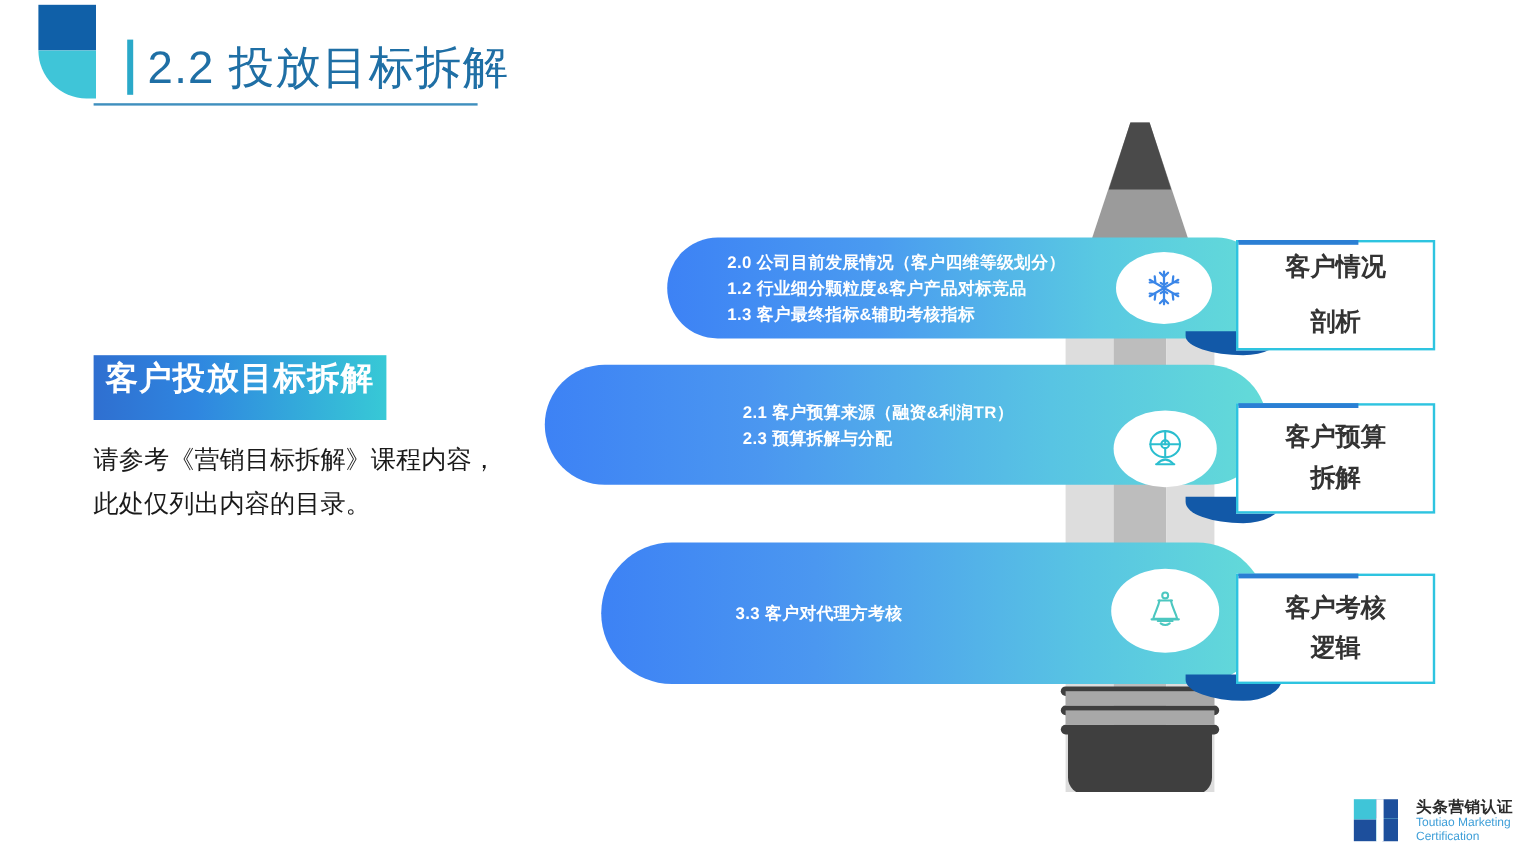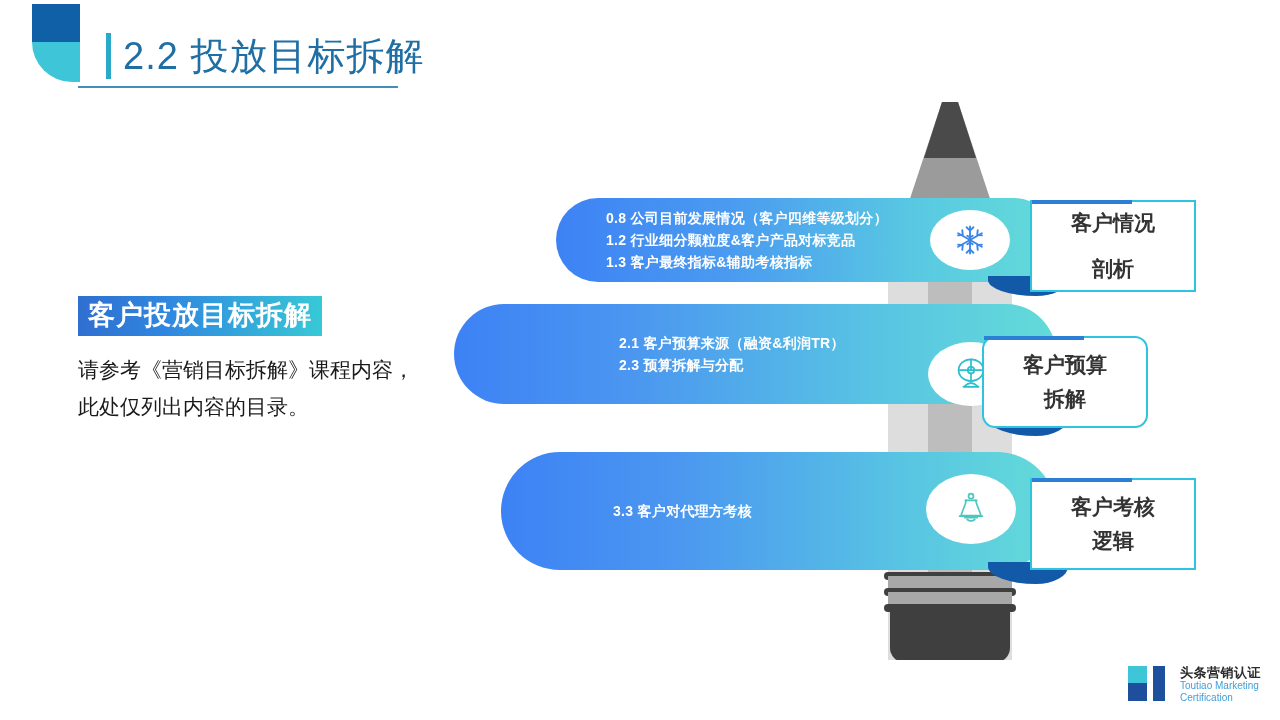--- a/index.html
+++ b/index.html
@@ -74,21 +74,21 @@
     left: 78px;
     top: 296px;
     width: 350px;
   }
   #left-heading {
     display: inline-block;
     background: linear-gradient(90deg, #2f6fd0 0%, #2f86e0 35%, #37c9d6 100%);
     color: #ffffff;
     font-size: 27px;
     font-weight: bold;
-    padding: 6px 10px 7px 10px;
+    padding: 6px 10px 21px 10px;
     letter-spacing: 1px;
     line-height: 1;
     white-space: nowrap;
   }
   #left-body {
     margin-top: 16px;
     font-size: 21px;
     color: #1a1a1a;
     line-height: 1.75;
     width: 345px;
@@ -195,21 +195,21 @@
     white-space: nowrap;
   }
   .card-topbar {
     position: absolute;
     left: 0; top: -2px;
     height: 4px;
     background: #2b7fd4;
   }
   #card-1 { left: 1030px; top: 200px; width: 162px; height: 88px; gap: 12px; }
   #card-1 .card-topbar { width: 100px; }
-  #card-2 { left: 982px; top: 336px; width: 162px; height: 88px; border-radius: 13px; }
+  #card-2 { left: 1030px; top: 336px; width: 162px; height: 88px; }
   #card-2 .card-topbar { width: 100px; }
   #card-3 { left: 1030px; top: 478px; width: 162px; height: 88px; }
   #card-3 .card-topbar { width: 100px; }
 
   
   #logo {
     position: absolute;
     left: 1128px;
     top: 664px;
     display: flex;
@@ -266,21 +266,21 @@
 
   <path d="M10,510 h120 v38 a14,14 0 0 1 -14,14 h-92 a14,14 0 0 1 -14,-14 z" fill="#3f3f3f"></path>
 </svg>
 
 <div class="ribbon" id="ribbon-1"></div>
 <div class="ribbon" id="ribbon-2"></div>
 <div class="ribbon" id="ribbon-3"></div>
 
 <div class="banner" id="banner-1">
   <div class="banner-items">
-    <div class="banner-item">0.8 公司目前发展情况（客户四维等级划分）</div>
+    <div class="banner-item">2.0 公司目前发展情况（客户四维等级划分）</div>
     <div class="banner-item">1.2 行业细分颗粒度&amp;客户产品对标竞品</div>
     <div class="banner-item">1.3 客户最终指标&amp;辅助考核指标</div>
   </div>
 </div>
 <div class="banner-icon" id="icon-1">
   <svg width="34" height="34" viewBox="0 0 40 40">
     <g stroke="#3a86e8" stroke-width="2.2" stroke-linecap="round" fill="none">
       <line x1="20" y1="4" x2="20" y2="36"></line>
       <line x1="6" y1="12" x2="34" y2="28"></line>
       <line x1="34" y1="12" x2="6" y2="28"></line>

